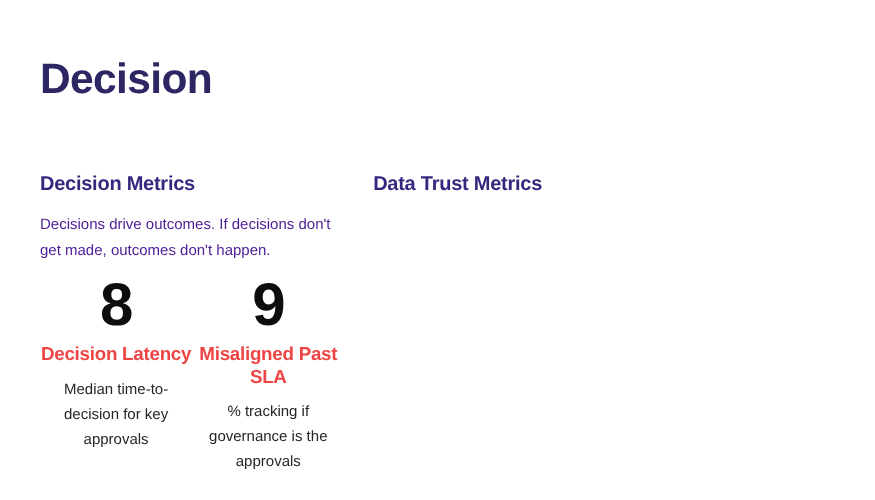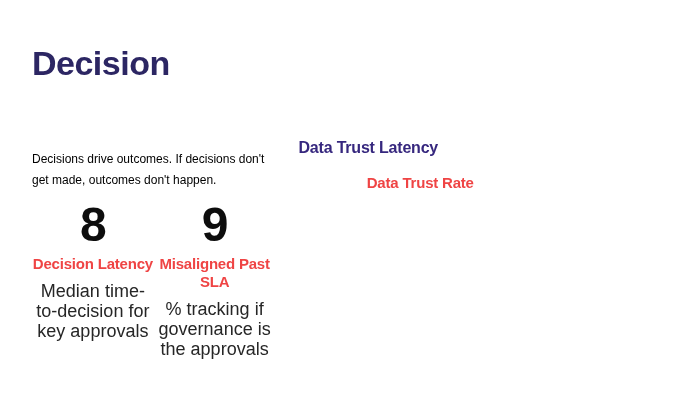--- a/index.html
+++ b/index.html
@@ -42,21 +42,21 @@
     font-size: 16px;
     line-height: 20px;
     font-weight: 700;
     color: #36277e;
     letter-spacing: -0.2px;
   }
   .section-desc {
     margin: 11px 0 0 0;
     font-size: 12px;
     line-height: 21px;
-    color: #000000;
+    color: #4c1d95;
   }
 
   .metrics-row {
     display: flex;
     margin-top: 10px;
   }
   .metric {
     flex: 1 1 0;
     min-width: 0;
     text-align: center;
@@ -71,58 +71,58 @@
   .metric-label {
     margin-top: 6px;
     font-size: 15px;
     line-height: 18px;
     font-weight: 700;
     color: #ef4444;
     letter-spacing: -0.2px;
   }
   .metric-caption {
     margin-top: 8px;
-    font-size: 18px;
+    font-size: 12px;
     line-height: 20px;
     color: #262626;
   }
 </style>
 </head>
 <body>
 
 <div class="canvas">
 
   <h1 class="title">
     <span class="t-primary">Decision</span>
   </h1>
 
   <div class="columns">
 
     <section class="col">
+      <h2 class="section-heading">Decision Metrics</h2>
       <p class="section-desc">Decisions drive outcomes. If decisions don't get made, outcomes don't happen.</p>
 
       <div class="metrics-row">
         <div class="metric">
           <div class="metric-value">8</div>
           <div class="metric-label">Decision Latency</div>
           <div class="metric-caption">Median time-to-decision for key approvals</div>
         </div>
 
         <div class="metric">
           <div class="metric-value">9</div>
           <div class="metric-label">Misaligned Past SLA</div>
           <div class="metric-caption">% tracking if governance is the approvals</div>
         </div>
       </div>
     </section>
 
     <section class="col">
-      <h2 class="section-heading">Data Trust Latency</h2>
+      <h2 class="section-heading">Data Trust Metrics</h2>
 
       <div class="metrics-row">
         <div class="metric">
-          <div class="metric-label">Data Trust Rate</div>
         </div>
       </div>
     </section>
 
   </div>
 </div>
 
 </body></html>

